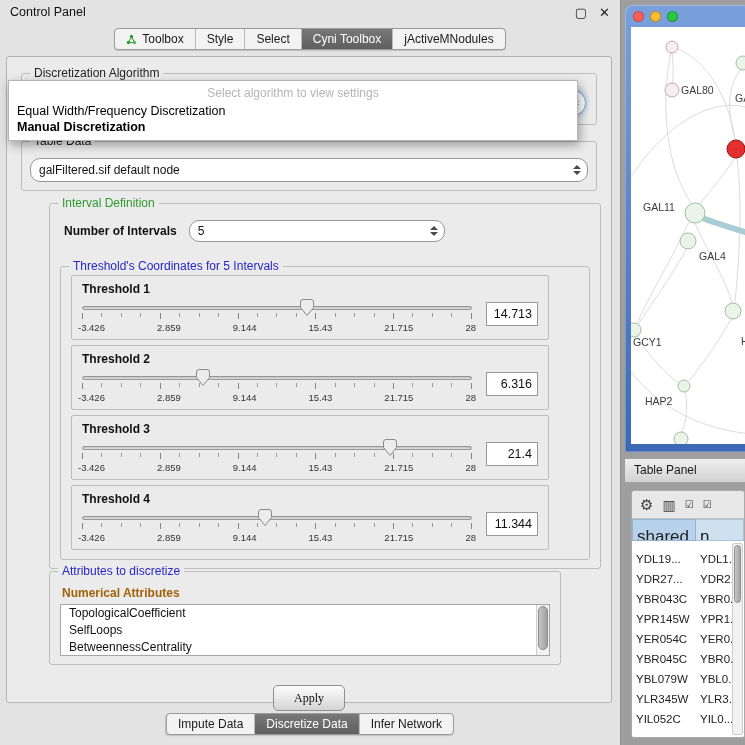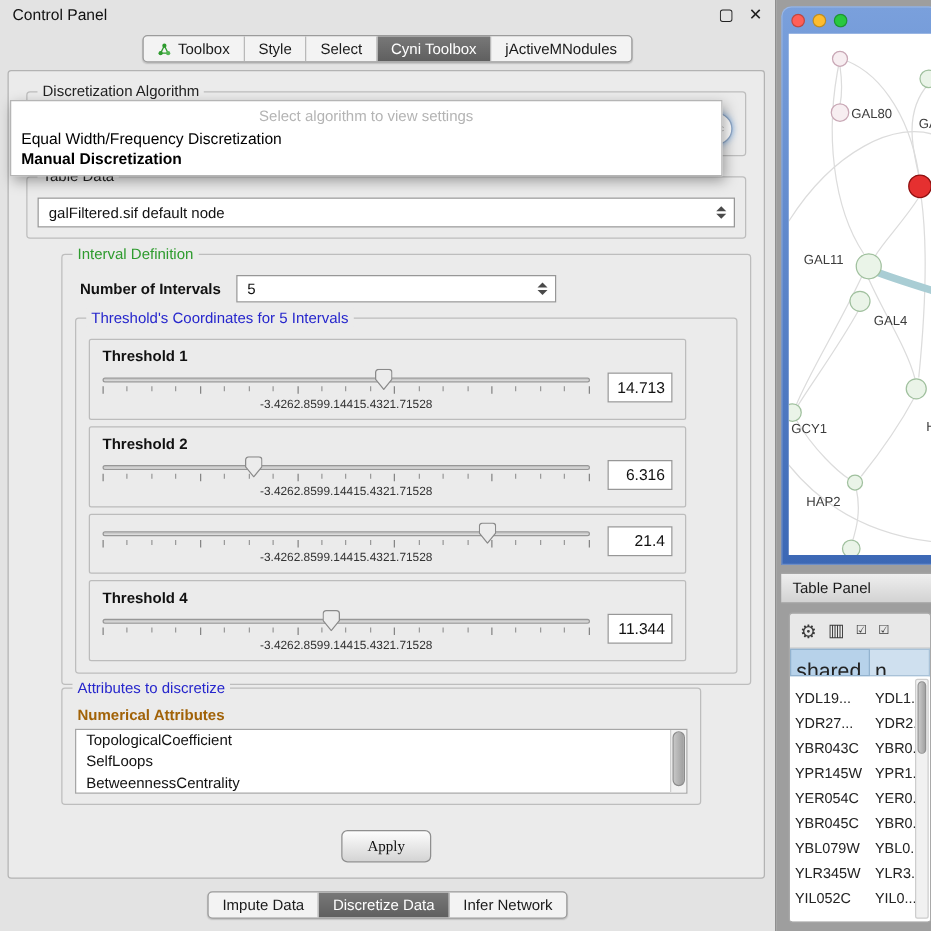--- a/index.html
+++ b/index.html
@@ -16,42 +16,42 @@
 .seg{display:inline-flex;border:1px solid #9b9b9b;border-radius:4px;overflow:hidden;background:#f3f3f3;box-shadow:0 1px 1px rgba(0,0,0,.15)}
 .seg-item{display:flex;align-items:center;gap:5px;padding:3px 11px;font-size:12px;color:#1a1a1a;border-left:1px solid #b9b9b9;cursor:default;white-space:nowrap}
 .seg-item:first-child{border-left:none}
 .seg-item.active{background:linear-gradient(#787878,#5f5f5f);color:#fff}
 .inner-panel{position:absolute;left:6px;top:56px;right:8px;bottom:42px;background:#ebebeb;border:1px solid #b3b3b3;border-radius:3px;padding:12px 14px}
 .group{position:relative;border:1px solid #bdbdbd;border-radius:3px}
 .group-title{position:absolute;top:-8px;left:8px;background:#ebebeb;padding:0 4px;font-size:12px;color:#222;white-space:nowrap}
 .gt-green{color:#2e9b2e}
 .gt-blue{color:#2626cc}
 .algo-group{margin-top:4px;height:52px}
-.combo{position:relative;background:#fff;border:1px solid #979797;border-radius:0;display:flex;align-items:center;font-size:12px;color:#111}
+.combo{position:relative;background:#fff;border:1px solid #979797;border-radius:10px;display:flex;align-items:center;font-size:12px;color:#111}
 .algo-combo{position:absolute;left:10px;right:10px;top:16px;height:26px;border-radius:13px;border:1px solid #8fa8c8;box-shadow:0 0 5px rgba(90,150,220,.8)}
 .table-data-group{margin-top:16px;height:50px}
 .td-combo{position:absolute;left:8px;right:8px;top:16px;height:24px;padding-left:8px}
 .spin{position:absolute;right:6px;top:50%;transform:translateY(-50%);display:flex;flex-direction:column;gap:2px}
 .tri-up{width:0;height:0;border-left:4px solid transparent;border-right:4px solid transparent;border-bottom:4px solid #4a4a4a}
 .tri-down{width:0;height:0;border-left:4px solid transparent;border-right:4px solid transparent;border-top:4px solid #4a4a4a}
 .interval-group{margin-top:12px;margin-left:28px;width:552px;padding:14px 10px 8px}
 .noi-row{display:flex;align-items:center;gap:12px;margin:2px 0 0 4px}
 .noi-label{font-size:12px;font-weight:bold;color:#111}
 .noi-combo{width:256px;height:22px;padding-left:8px}
-.thresholds-group{margin-top:12px;padding:16px 10px 4px}
+.thresholds-group{margin-top:24px;padding:8px 10px 4px}
 .threshold-box{width:478px;border:1px solid #bcbcbc;border-radius:2px;padding:6px 10px 4px;margin-bottom:5px;background:#ebebeb}
 .threshold-label{font-size:12px;font-weight:bold;color:#111;margin-bottom:3px}
 .threshold-row{display:flex;gap:14px}
 .slider{position:relative;flex:1;height:36px}
 .track{position:absolute;left:0;right:0;top:7px;height:4px;background:linear-gradient(#bfbfbf,#e2e2e2);border:1px solid #979797;border-radius:2px}
 .thumb{position:absolute;top:0;width:14px;height:17px}
 .ticks{position:absolute;left:0;right:0;top:14px;height:7px;display:flex;justify-content:space-between;align-items:flex-start}
 .tick{width:1px;height:4px;background:#9a9a9a}
 .tick.major{height:6px;background:#858585}
-.scale{position:absolute;left:-4px;right:-4px;top:23px;display:flex;justify-content:center;font-size:9.5px;color:#333}
+.scale{position:absolute;left:-4px;right:-4px;top:23px;display:flex;justify-content:space-between;font-size:9.5px;color:#333}
 .value-box{width:52px;height:24px;margin-top:3px;background:#fff;border:1px solid #979797;font-size:12.5px;color:#111;display:flex;align-items:center;justify-content:flex-end;padding:0 5px}
 .attributes-group{margin-top:2px;margin-left:28px;width:512px;padding:12px 10px 8px}
 .attr-label{font-size:12px;font-weight:bold;color:#a16207;margin:2px 0 4px 2px}
 .listbox{position:relative;height:52px;background:#fff;border:1px solid #a6a6a6;overflow:hidden}
 .list-item{font-size:12px;line-height:17px;padding-left:8px;color:#111;white-space:nowrap}
 .vscroll{position:absolute;right:0;top:0;bottom:0;width:13px;background:#f2f2f2;border-left:1px solid #cfcfcf}
 .vthumb{position:absolute;left:1px;right:1px;top:1px;height:44px;background:linear-gradient(to right,#c6c6c6,#9f9f9f);border:1px solid #8c8c8c;border-radius:5px}
 .apply-btn{display:block;margin:20px auto 0;width:72px;height:26px;background:linear-gradient(#fdfdfd,#d4d4d4);border:1px solid #8f8f8f;border-radius:5px;font-size:12px;color:#111;font-family:Liberation Serif, serif}
 .bottom-tabs{position:absolute;bottom:10px;left:50%;transform:translateX(-50%)}
 .dropdown-overlay{position:absolute;left:8px;top:80px;width:570px;background:#fff;border:1px solid #b5b5b5;box-shadow:2px 4px 10px rgba(0,0,0,.35);z-index:50;padding:3px 0 5px}
@@ -245,20 +245,21 @@
                       <span class="scale-label">9.144</span>
                       <span class="scale-label">15.43</span>
                       <span class="scale-label">21.715</span>
                       <span class="scale-label">28</span>
                     </div>
                   </div>
                   <div class="value-box">6.316</div>
                 </div>
               </div>
               <div class="threshold-box">
+                <div class="threshold-label">Threshold 3</div>
                 <div class="threshold-row">
                   <div class="slider">
                     <div class="track"></div>
                     <div class="ticks">
                       <div class="tick major"></div>
                       <div class="tick"></div>
                       <div class="tick"></div>
                       <div class="tick"></div>
                       <div class="tick major"></div>
                       <div class="tick"></div>

